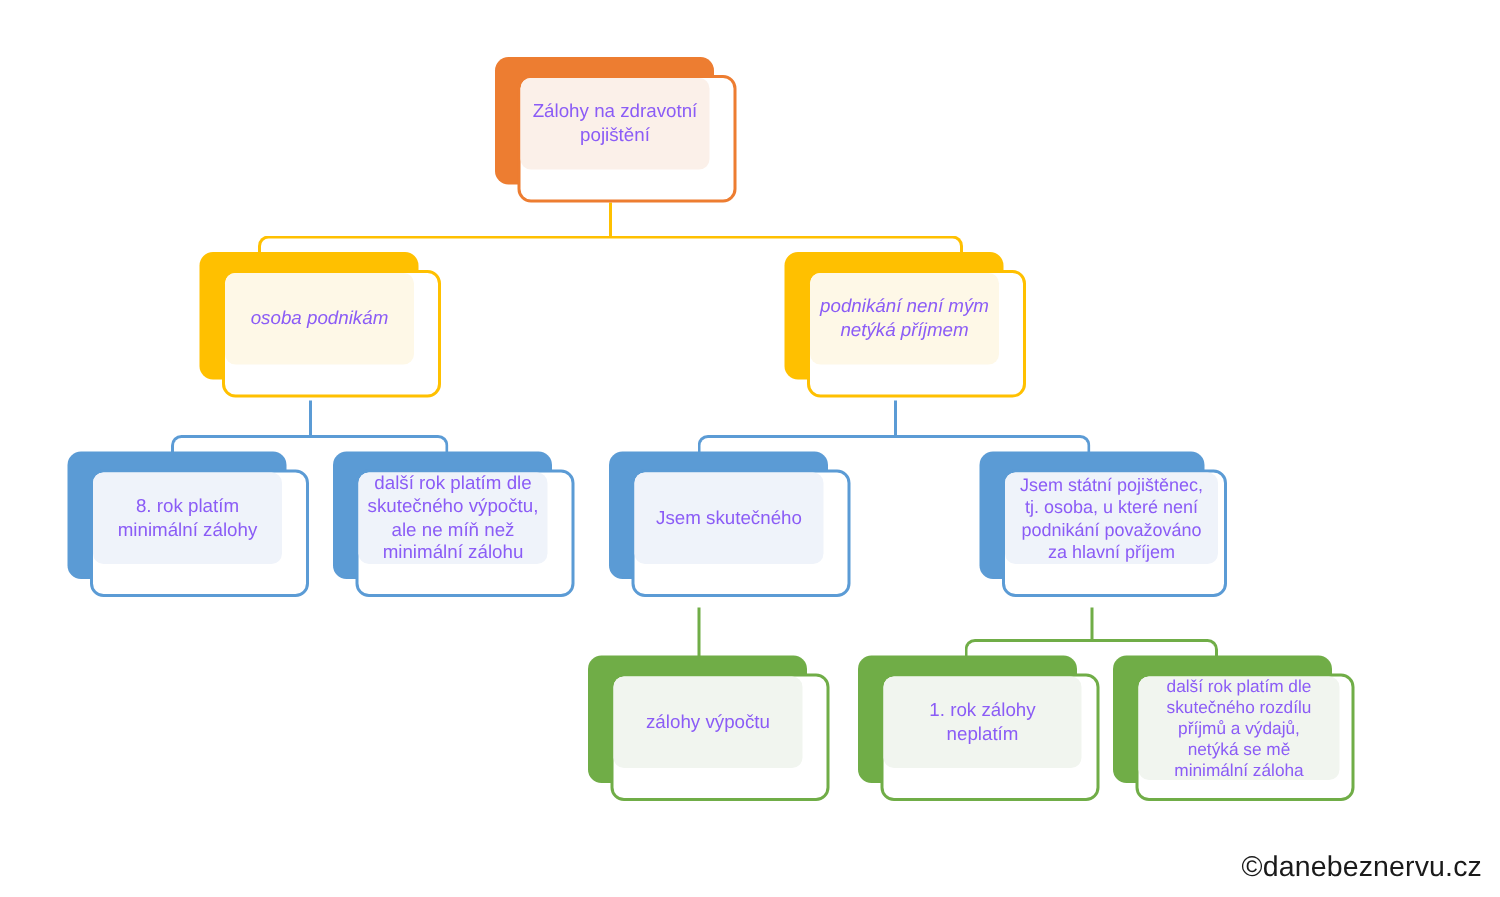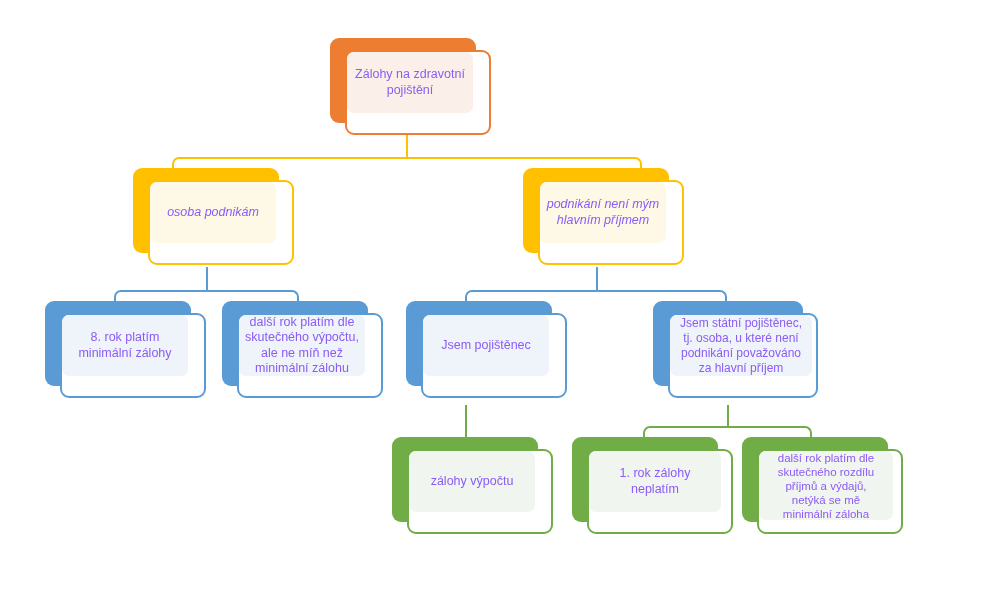--- a/index.html
+++ b/index.html
@@ -148,21 +148,21 @@
         <span class="label">osoba podnikám</span>
       </div>
     </div>
   </div>
 
   <div class="node t-gold" style="left:523px; top:168px;">
     <div class="block" style="width:146px;height:85px;"></div>
     <div class="card" style="width:146px;height:85px;">
       <div class="inner">
         <span class="label">podnikání není mým
-hlavním příjmem</span>
+netýká příjmem</span>
       </div>
     </div>
   </div>
 
   <div class="node t-blue" style="left:45px; top:301px;">
     <div class="block" style="width:146px;height:85px;"></div>
     <div class="card" style="width:146px;height:85px;">
       <div class="inner">
         <span class="label">8. rok platím
 minimální zálohy</span>
@@ -179,21 +179,21 @@
 ale ne míň než
 minimální zálohu</span>
       </div>
     </div>
   </div>
 
   <div class="node t-blue" style="left:406px; top:301px;">
     <div class="block" style="width:146px;height:85px;"></div>
     <div class="card" style="width:146px;height:85px;">
       <div class="inner">
-        <span class="label">Jsem pojištěnec</span>
+        <span class="label">Jsem skutečného</span>
       </div>
     </div>
   </div>
 
   <div class="node t-blue" style="left:653px; top:301px;">
     <div class="block" style="width:150px;height:85px;"></div>
     <div class="card" style="width:150px;height:85px;">
       <div class="inner" style="right:4px;">
         <span class="label" style="font-size:12px;line-height:15px;">Jsem státní pojištěnec,
 tj. osoba, u které není
@@ -227,14 +227,15 @@
       <div class="inner" style="right:8px;bottom:12px;">
         <span class="label" style="font-size:11.5px;line-height:14px;">další rok platím dle
 skutečného rozdílu
 příjmů a výdajů,
 netýká se mě
 minimální záloha</span>
       </div>
     </div>
   </div>
 
+  <div id="watermark">©danebeznervu.cz</div>
 
 </div>
 
 </body></html>

